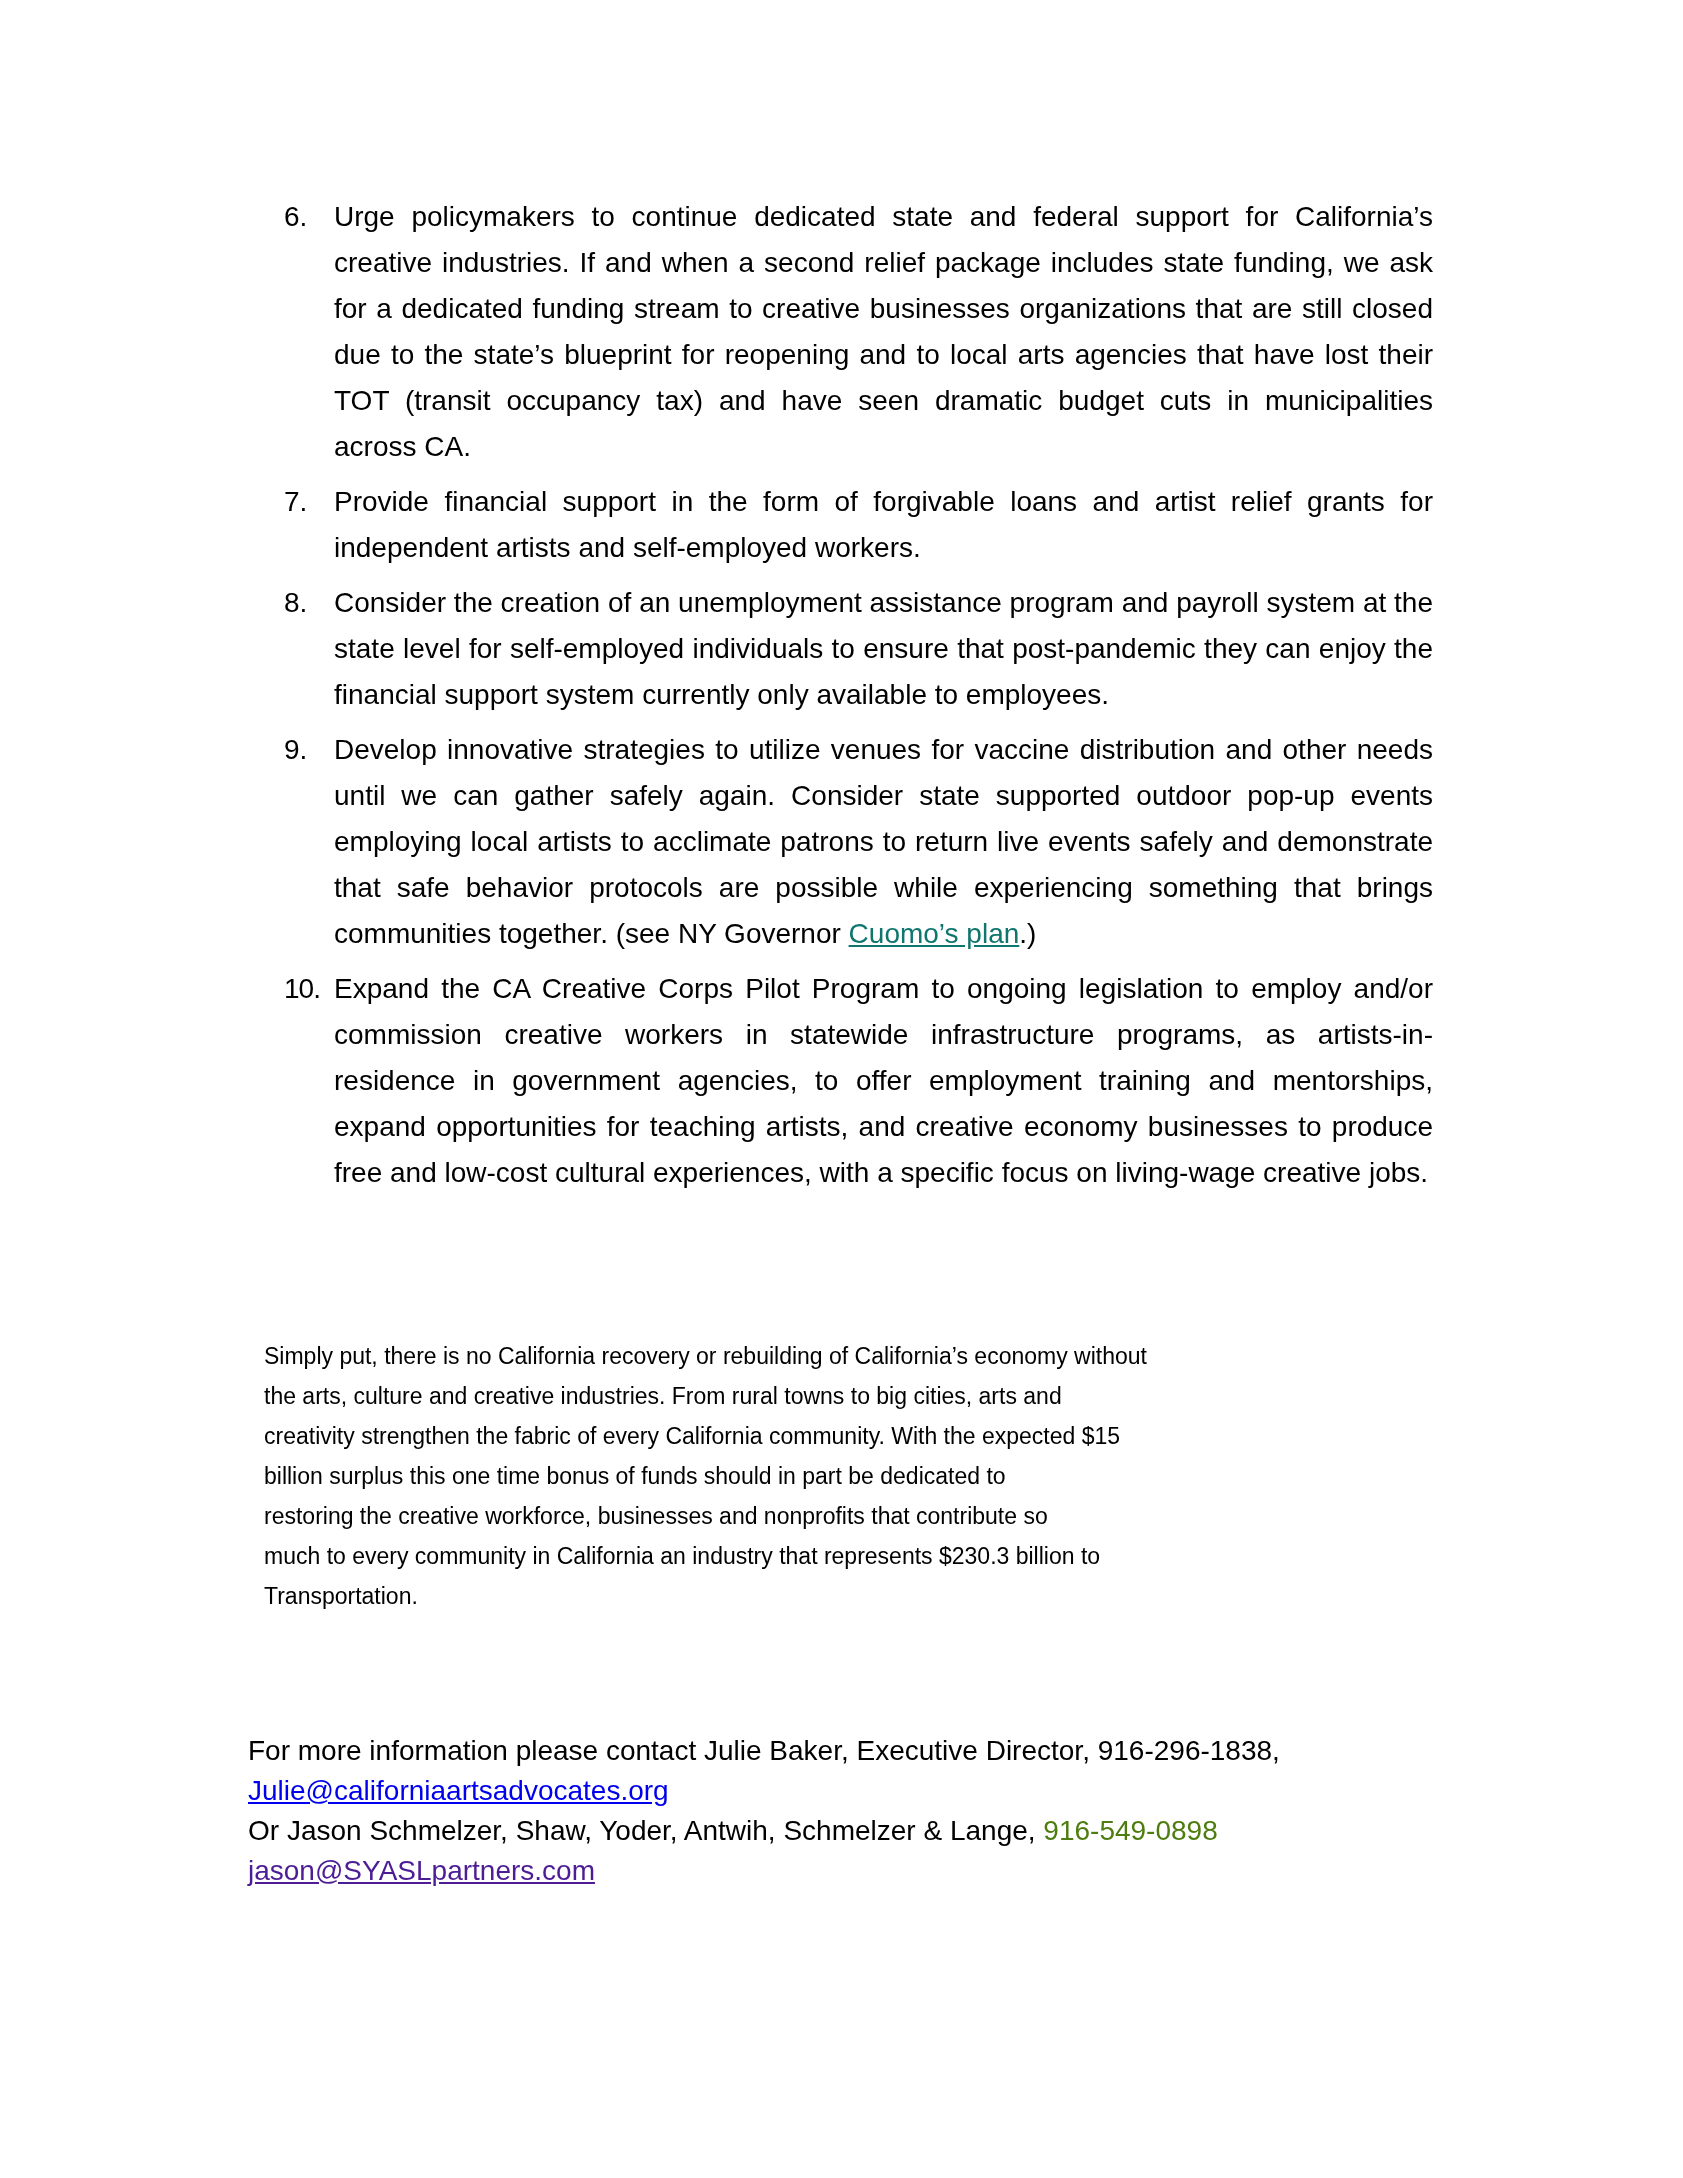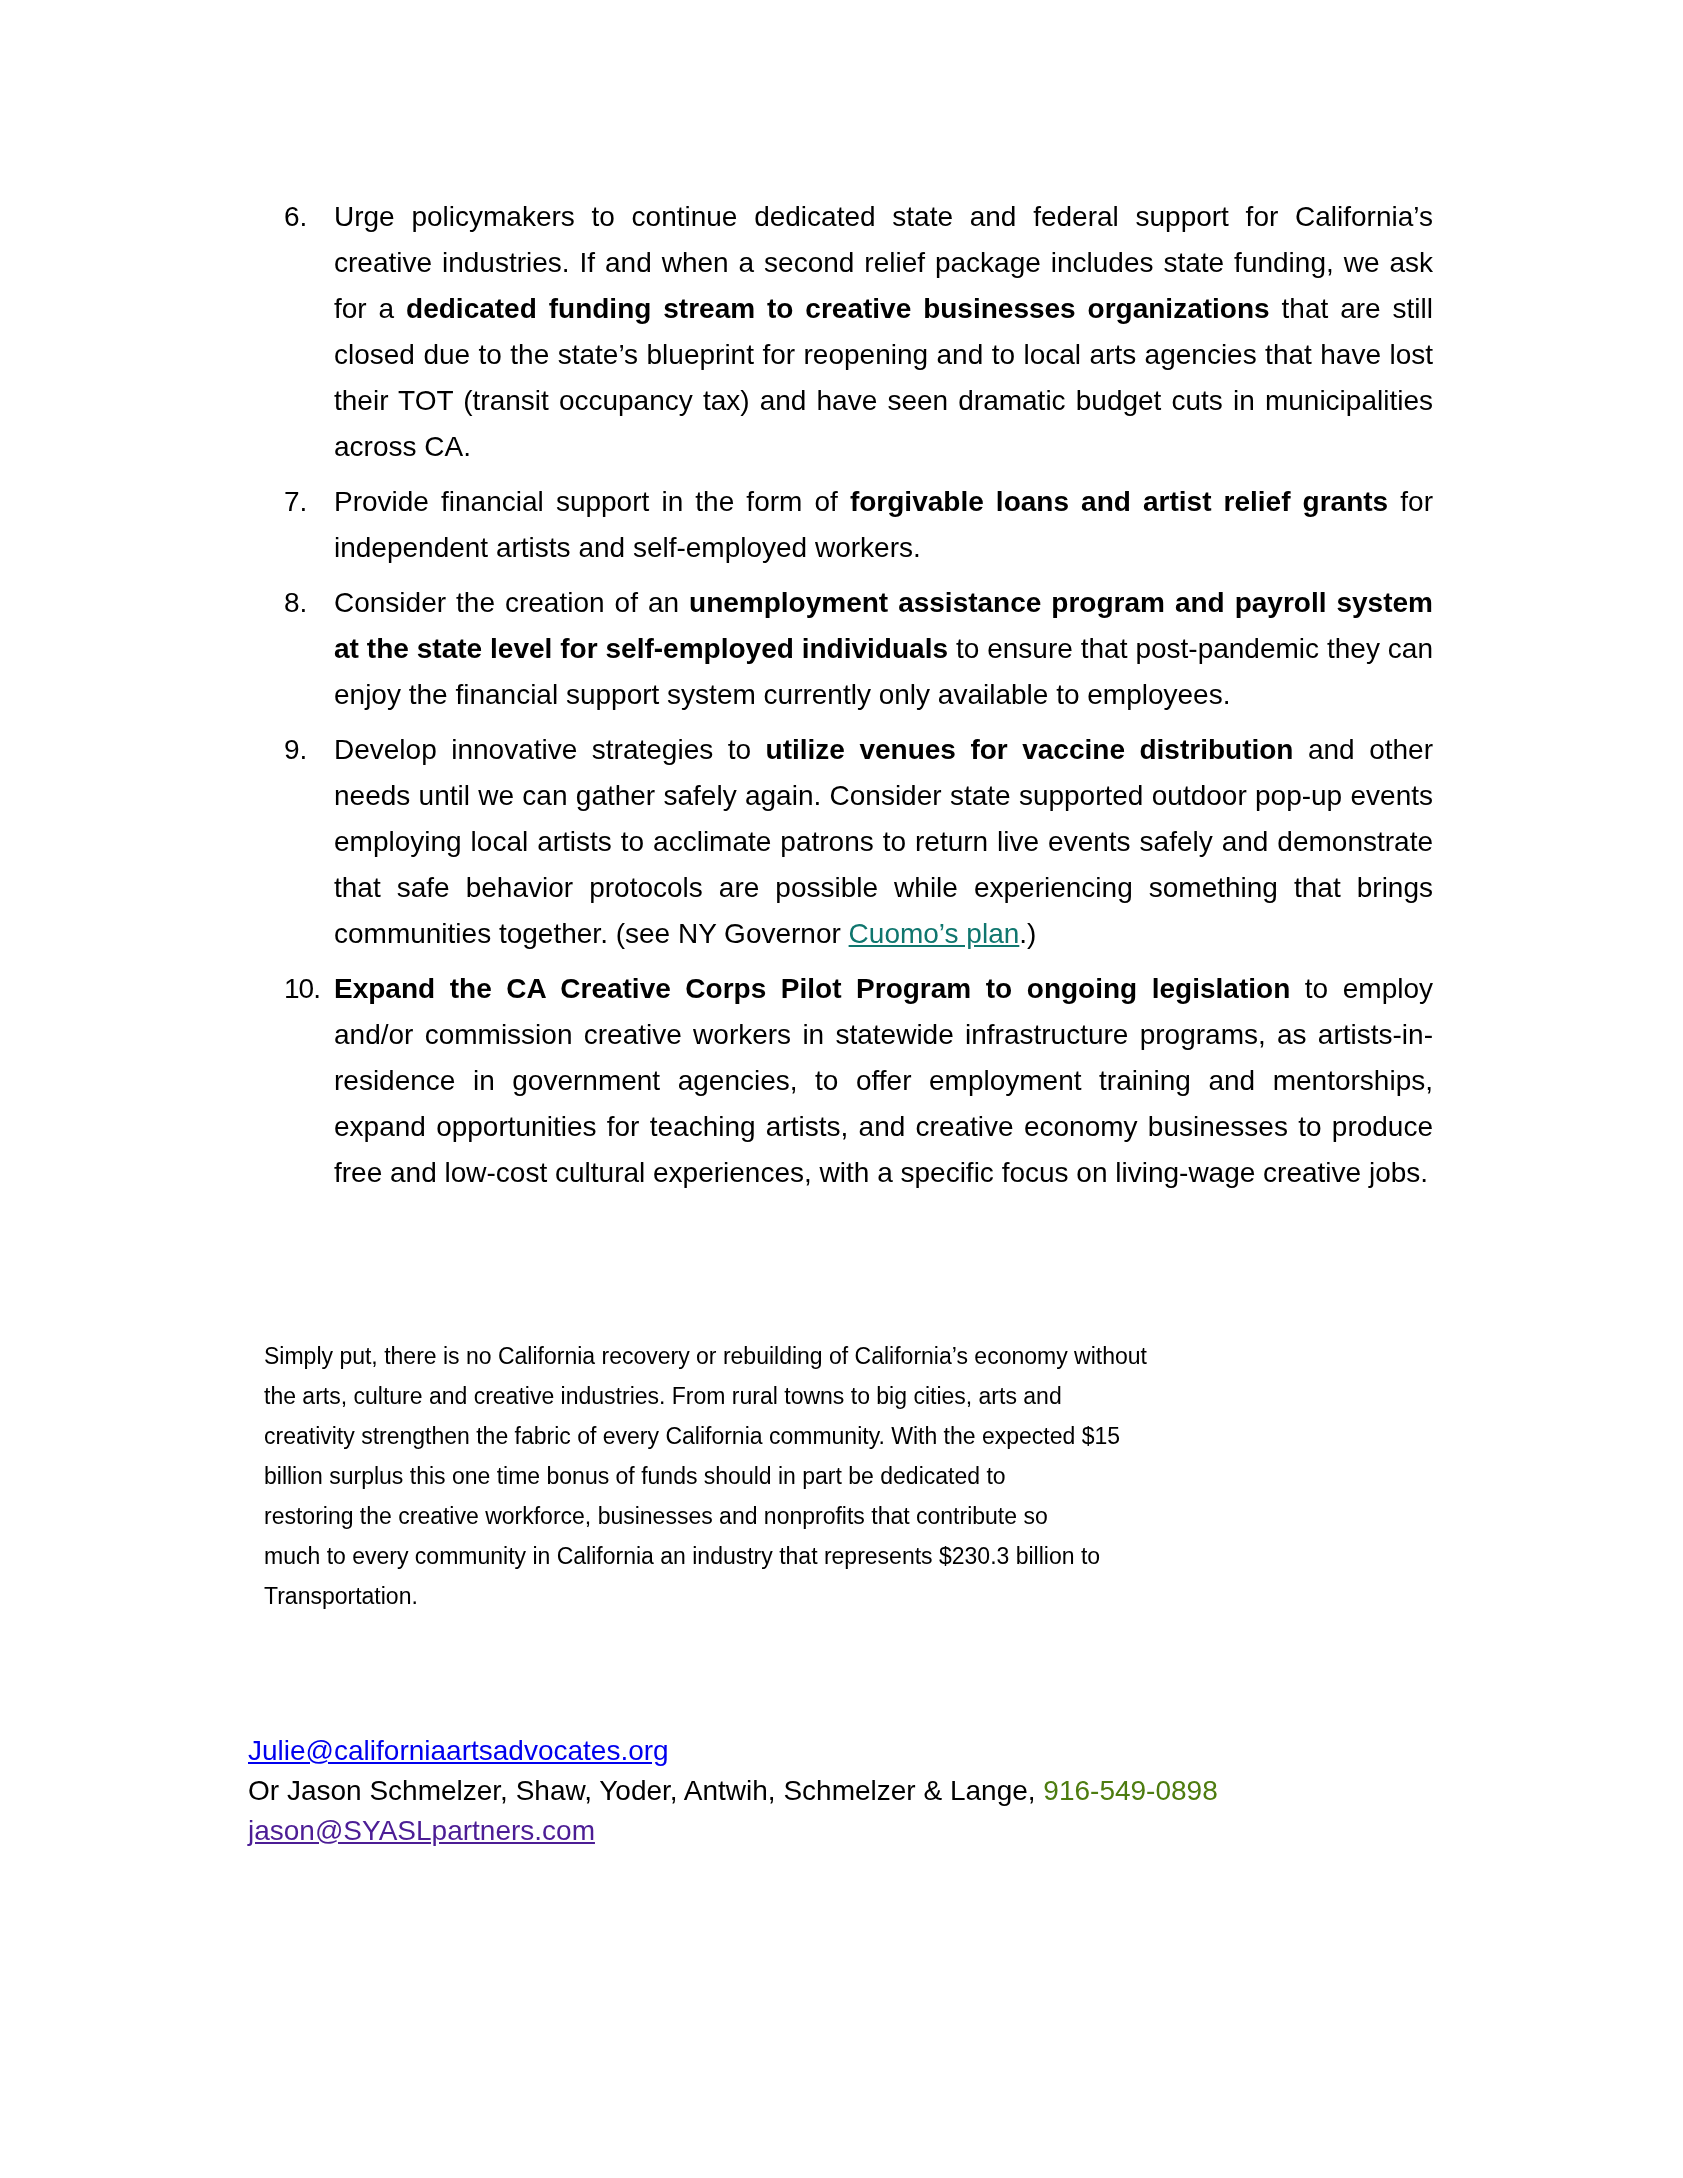--- a/index.html
+++ b/index.html
@@ -5,21 +5,21 @@
   html, body { margin: 0; padding: 0; background: #ffffff; }
   body { width: 1683px; height: 2178px; position: relative; overflow: hidden;
          font-family: "Liberation Sans", "DejaVu Sans", sans-serif; color: #000; }
   .page { position: absolute; left: 0; top: 0; width: 1683px; height: 2178px; }
   ol.recs { position: absolute; left: 284px; top: 194px; width: 1149px; margin: 0; padding: 0; list-style: none; }
   ol.recs li { position: relative; padding-left: 50px; font-size: 28px; line-height: 46px; text-align: justify; }
   ol.recs li + li { margin-top: 9px; }
   ol.recs li.first-gap { margin-bottom: 7px; }
   ol.recs li .num { position: absolute; left: 0; top: 0; }
   ol.recs li.ten .num { letter-spacing: -1px; }
-  b { font-weight: bold; }
+  b { font-weight: normal; }
   a.link { color: #0f766e; text-decoration: underline; }
   .summary { position: absolute; left: 248px; top: 1320px; width: 1198px; margin: 16px;
              font-size: 23px; line-height: 40px; }
   .contact { position: absolute; left: 248px; top: 1731px; width: 1198px; margin: 0;
              font-size: 28px; line-height: 40px; }
   .contact .phone2 { color: #4d7c0f; }
   .contact a.email1 { color: #0000ee; text-decoration: underline; }
   .contact a.email2 { color: #4c1d95; text-decoration: underline; }
 </style>
 </head>
@@ -49,19 +49,20 @@
     <div>Simply put, there is no California recovery or rebuilding of California’s economy without</div>
     <div>the arts, culture and creative industries. From rural towns to big cities, arts and</div>
     <div>creativity strengthen the fabric of every California community. With the expected $15</div>
     <div>billion surplus this one time bonus of funds should in part be dedicated to</div>
     <div>restoring the creative workforce, businesses and nonprofits that contribute so</div>
     <div>much to every community in California an industry that represents $230.3 billion to</div>
     <div>Transportation.</div>
   </div>
 
   <div class="contact">
+    <div>For more information please contact Julie Baker, Executive Director, 916-296-1838,</div>
     <div><a class="email1" href="#">Julie@californiaartsadvocates.org</a></div>
     <div><span>Or Jason Schmelzer, Shaw, Yoder, Antwih, Schmelzer &amp; Lange, </span><span class="phone2">916-549-0898</span></div>
     <div><a class="email2" href="#">jason@SYASLpartners.com</a></div>
   </div>
 
 </div>
 
 
 </body></html>

